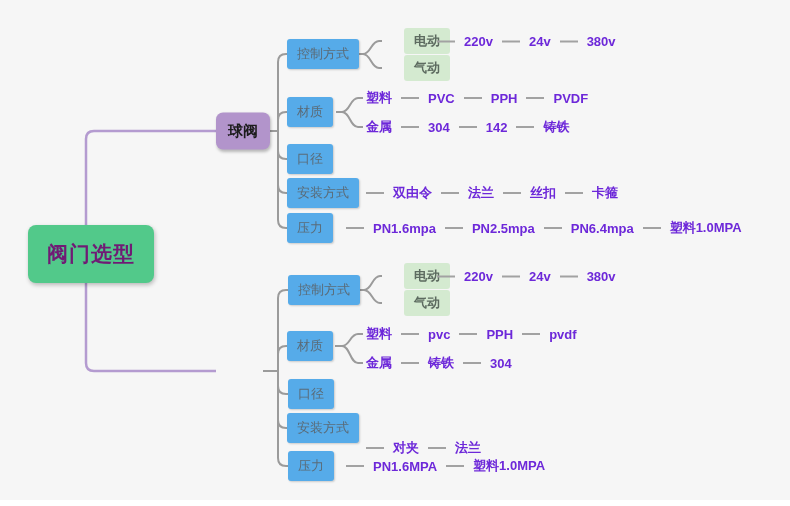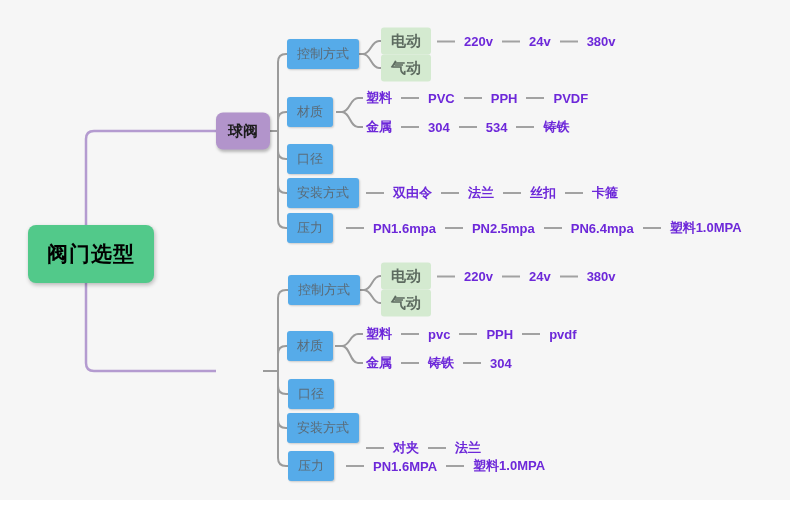--- a/index.html
+++ b/index.html
@@ -15,21 +15,21 @@
   }
   #edges{position:absolute;left:0;top:0;pointer-events:none;}
   .node{
     position:absolute;
     transform:translateY(-50%);
     white-space:nowrap;
     box-sizing:border-box;
   }
   .box-root{
     background:#52c98a;
-    color:#000000;
+    color:#701a75;
     font-size:21px;font-weight:bold;
     padding:15px 19px;
     border-radius:8px;
     box-shadow:1px 2px 4px rgba(0,0,0,.25);
     letter-spacing:1px;
   }
   .box-branch{
     background:#b294cb;
     color:#1c1c1c;
     font-size:15px;font-weight:bold;
@@ -41,23 +41,24 @@
     background:#56abe9;
     color:#5a6b78;
     font-size:13px;font-weight:normal;
     padding:6px 10px;
     border-radius:3px;
     box-shadow:1px 1px 2px rgba(0,0,0,.18);
   }
   .box-leaf{
     background:#d4ead0;
     color:#5d6b60;
-    font-size:15px;font-weight:bold;
+    font-size:13px;font-weight:bold;
     padding:4px 10px;
     border-radius:3px;
+    margin-left:23px;
   }
   .chain{
     position:absolute;
     transform:translateY(-50%);
     display:flex;
     align-items:center;
     white-space:nowrap;
   }
   .val{
     font-size:13px;font-weight:bold;
@@ -142,21 +143,21 @@
     <span class="val">PPH</span>
     <span class="dash"></span>
     <span class="val">PVDF</span>
   </div>
 
   <div class="chain" style="left:366px;top:127px">
     <span class="val">金属</span>
     <span class="dash"></span>
     <span class="val">304</span>
     <span class="dash"></span>
-    <span class="val">534</span>
+    <span class="val">142</span>
     <span class="dash"></span>
     <span class="val">铸铁</span>
   </div>
 
   <div class="node box-sub" style="left:287px;top:159px">口径</div>
 
   <div class="node box-sub" style="left:287px;top:193px">安装方式</div>
 
   <div class="chain" style="left:357px;top:193px">
     <span class="dash"></span>

